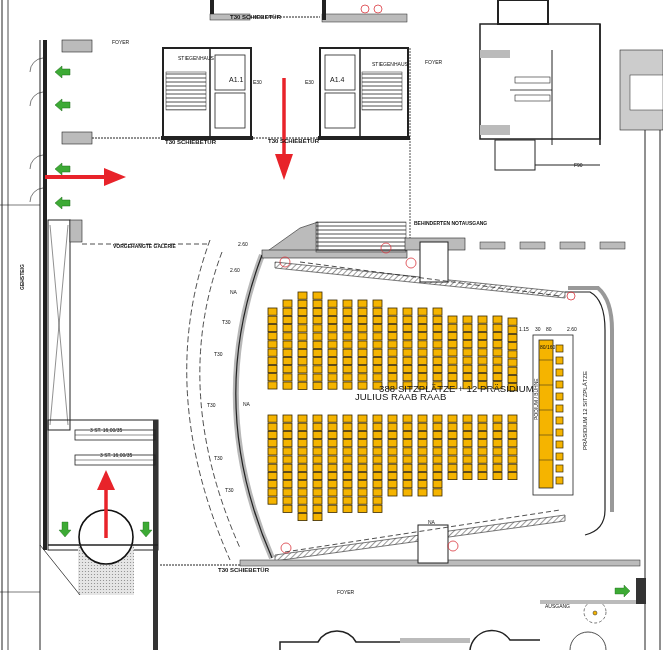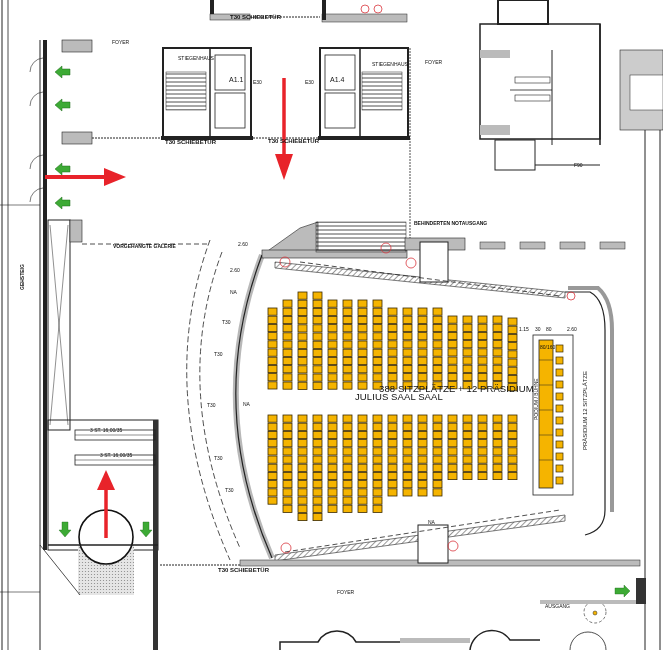--- a/index.html
+++ b/index.html
@@ -588,21 +588,21 @@
     <circle cx="595" cy="613" r="2" fill="#F5B400" stroke="#222" stroke-width="0.5"></circle>
     <path d="M570 650 A18 18 0 0 1 606 650" fill="none" stroke="#222" stroke-width="0.8"></path>
     <rect x="540" y="600" width="100" height="4" fill="#bbb"></rect>
     <rect x="636" y="578" width="10" height="26" fill="#333"></rect>
     <g>
         <polygon points="615,588 624,588 624,585 630,591 624,597 624,594 615,594" fill="#3DAA35" stroke="#1d6b18" stroke-width="0.4"></polygon>
       </g>
   </g>
 </svg>
 
-<div class="lbl hall-title" style="left:355px;top:392px;">JULIUS SAAL SAAL</div>
+<div class="lbl hall-title" style="left:355px;top:392px;">JULIUS RAAB RAAB</div>
 <div class="lbl hall-title" style="left:355px;top:384px;margin-left:24px;">388 SITZPLÄTZE + 12 PRÄSIDIUM</div>
 
 <div class="lbl small" style="left:230px;top:14px;">T30 SCHIEBETÜR</div>
 <div class="lbl small" style="left:165px;top:139px;">T30 SCHIEBETÜR</div>
 <div class="lbl small" style="left:268px;top:138px;">T30 SCHIEBETÜR</div>
 <div class="lbl small" style="left:218px;top:567px;">T30 SCHIEBETÜR</div>
 
 <div class="lbl" style="left:229px;top:76px;font-size:7px;">A1.1</div>
 <div class="lbl" style="left:330px;top:76px;font-size:7px;">A1.4</div>
 <div class="lbl tiny" style="left:178px;top:56px;">STIEGENHAUS</div>

